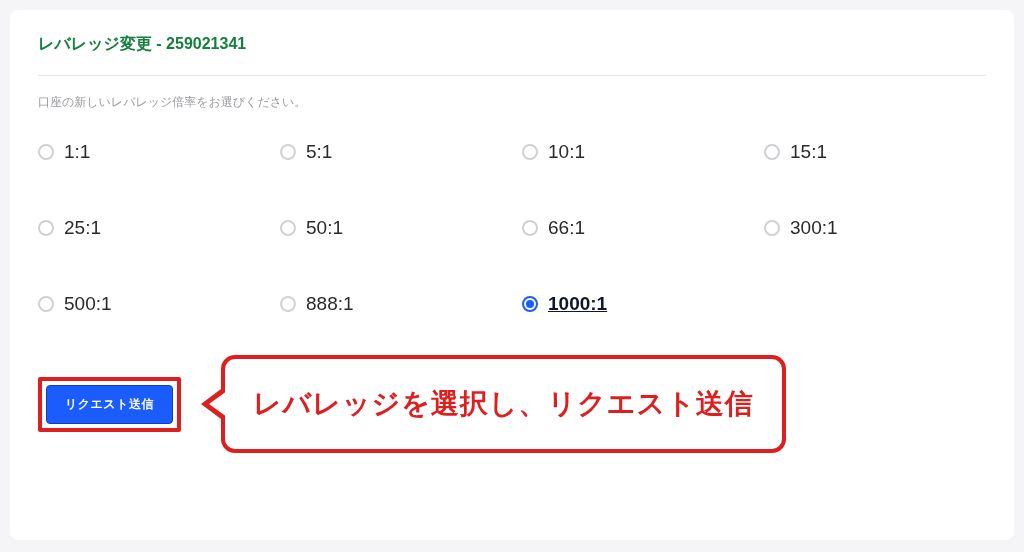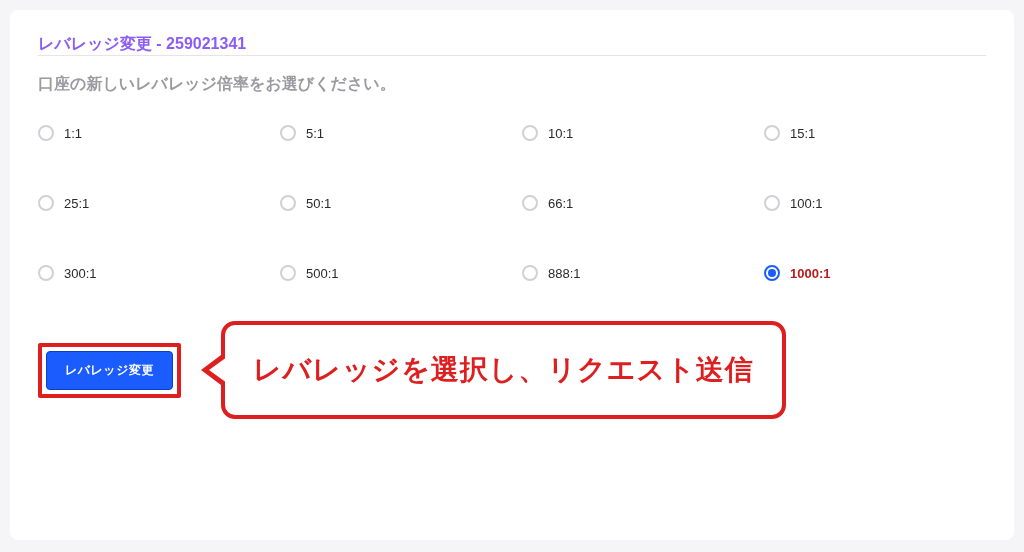--- a/index.html
+++ b/index.html
@@ -16,32 +16,32 @@
       background: #fff;
       border-radius: 8px;
       padding: 24px 28px;
       width: 100%;
       min-height: 530px;
       position: relative;
     }
     .page-title {
       font-size: 16px;
       font-weight: 700;
-      color: #8b5cf6;
+      color: #15803d;
+      margin-bottom: 20px;
     }
     .divider {
       border: none;
       border-top: 1px solid #e5e5e8;
       margin-bottom: 18px;
     }
     .description {
-      font-size: 16px;
+      font-size: 12px;
       color: #9a9aa0;
       margin-bottom: 30px;
-      font-weight: bold;
     }
     .options-grid {
       display: grid;
       grid-template-columns: repeat(4, 1fr);
       row-gap: 54px;
       column-gap: 20px;
       margin-bottom: 40px;
     }
     .radio-option {
       display: flex;
@@ -65,27 +65,28 @@
       position: absolute;
       top: 50%;
       left: 50%;
       transform: translate(-50%, -50%);
       width: 8px;
       height: 8px;
       background: #1b5cff;
       border-radius: 50%;
     }
     .radio-label {
-      font-size: 13px;
+      font-size: 19px;
       color: #2a2a2a;
       font-weight: 500;
     }
     .radio-option.selected .radio-label {
-      color: #b91c1c;
+      color: #0f172a;
       font-weight: 600;
+      text-decoration: underline;
     }
     .submit-row {
       display: flex;
       align-items: center;
       gap: 20px;
       position: relative;
     }
     .submit-highlight {
       display: inline-block;
       border: 4px solid #de1f1f;
@@ -169,43 +170,39 @@
       <div class="radio-option">
         <span class="radio-circle"></span>
         <span class="radio-label">50:1</span>
       </div>
       <div class="radio-option">
         <span class="radio-circle"></span>
         <span class="radio-label">66:1</span>
       </div>
       <div class="radio-option">
         <span class="radio-circle"></span>
-        <span class="radio-label">100:1</span>
-      </div>
-      <div class="radio-option">
-        <span class="radio-circle"></span>
         <span class="radio-label">300:1</span>
       </div>
       <div class="radio-option">
         <span class="radio-circle"></span>
         <span class="radio-label">500:1</span>
       </div>
       <div class="radio-option">
         <span class="radio-circle"></span>
         <span class="radio-label">888:1</span>
       </div>
       <div class="radio-option selected">
         <span class="radio-circle"></span>
         <span class="radio-label">1000:1</span>
       </div>
     </div>
 
   <div class="submit-row">
     <span class="submit-highlight">
-      <button class="submit-btn">レバレッジ変更</button>
+      <button class="submit-btn">リクエスト送信</button>
     </span>
     <div class="annotation">
       <div class="annotation-tail">
         <div class="annotation-tail-inner"></div>
       </div>
       <div class="annotation-box">レバレッジを選択し、リクエスト送信</div>
     </div>
   </div>
 </div>
 

